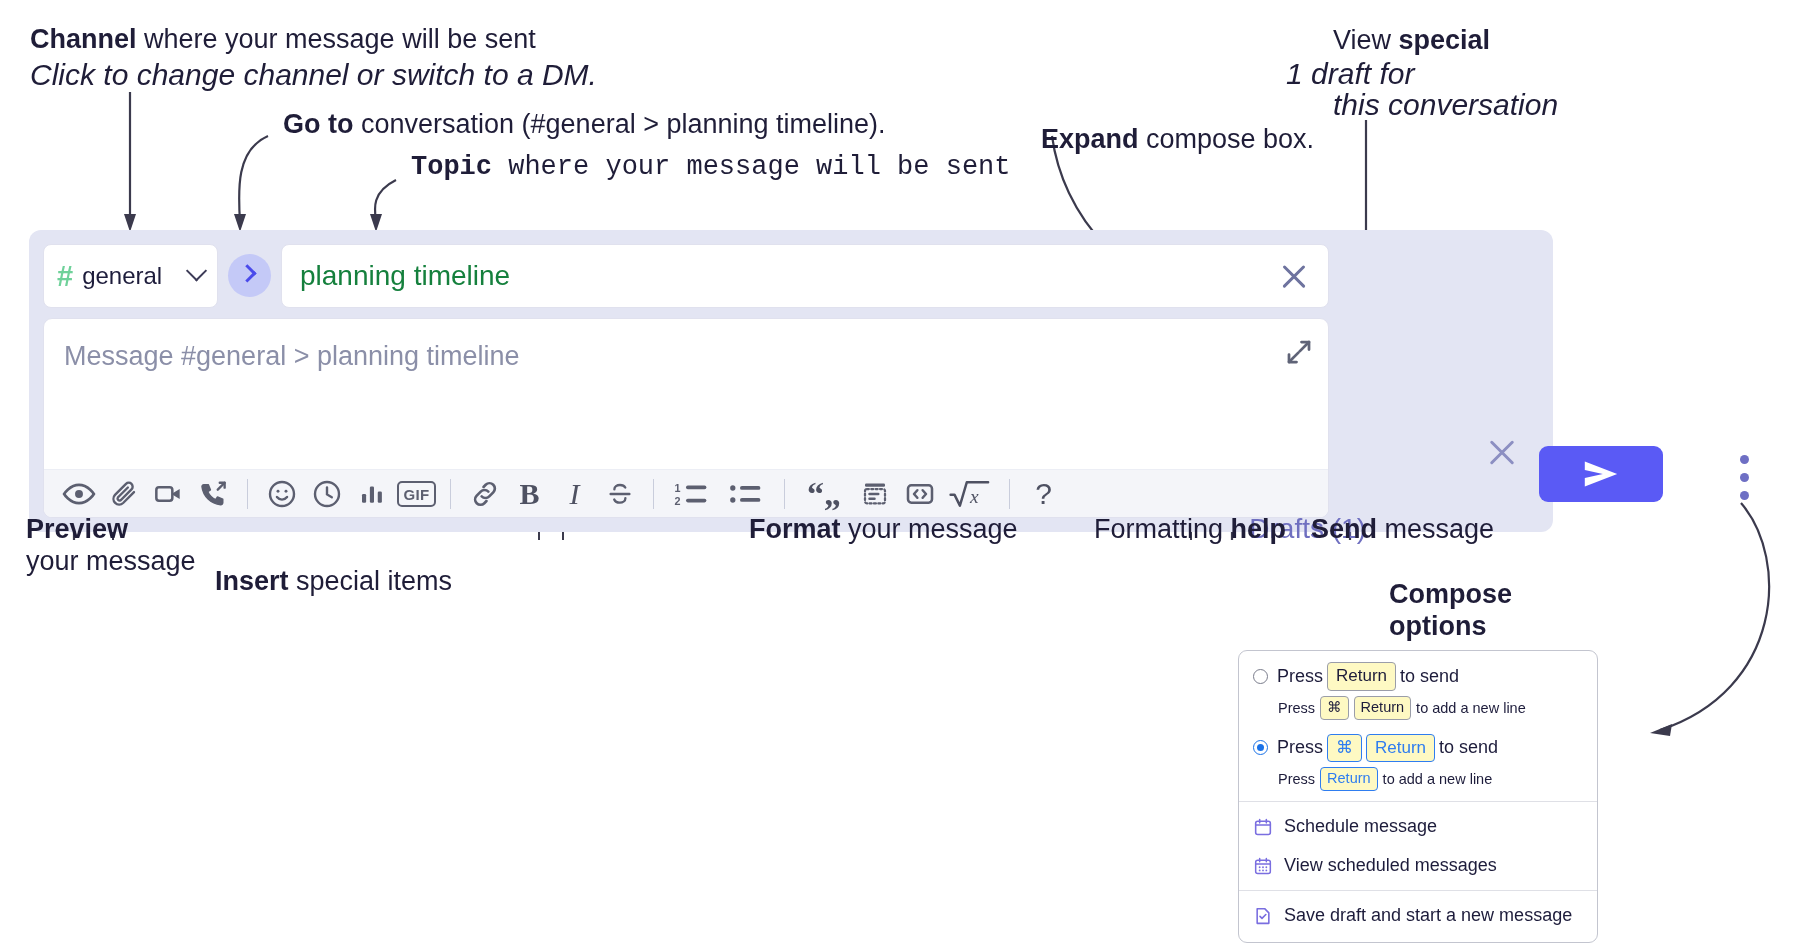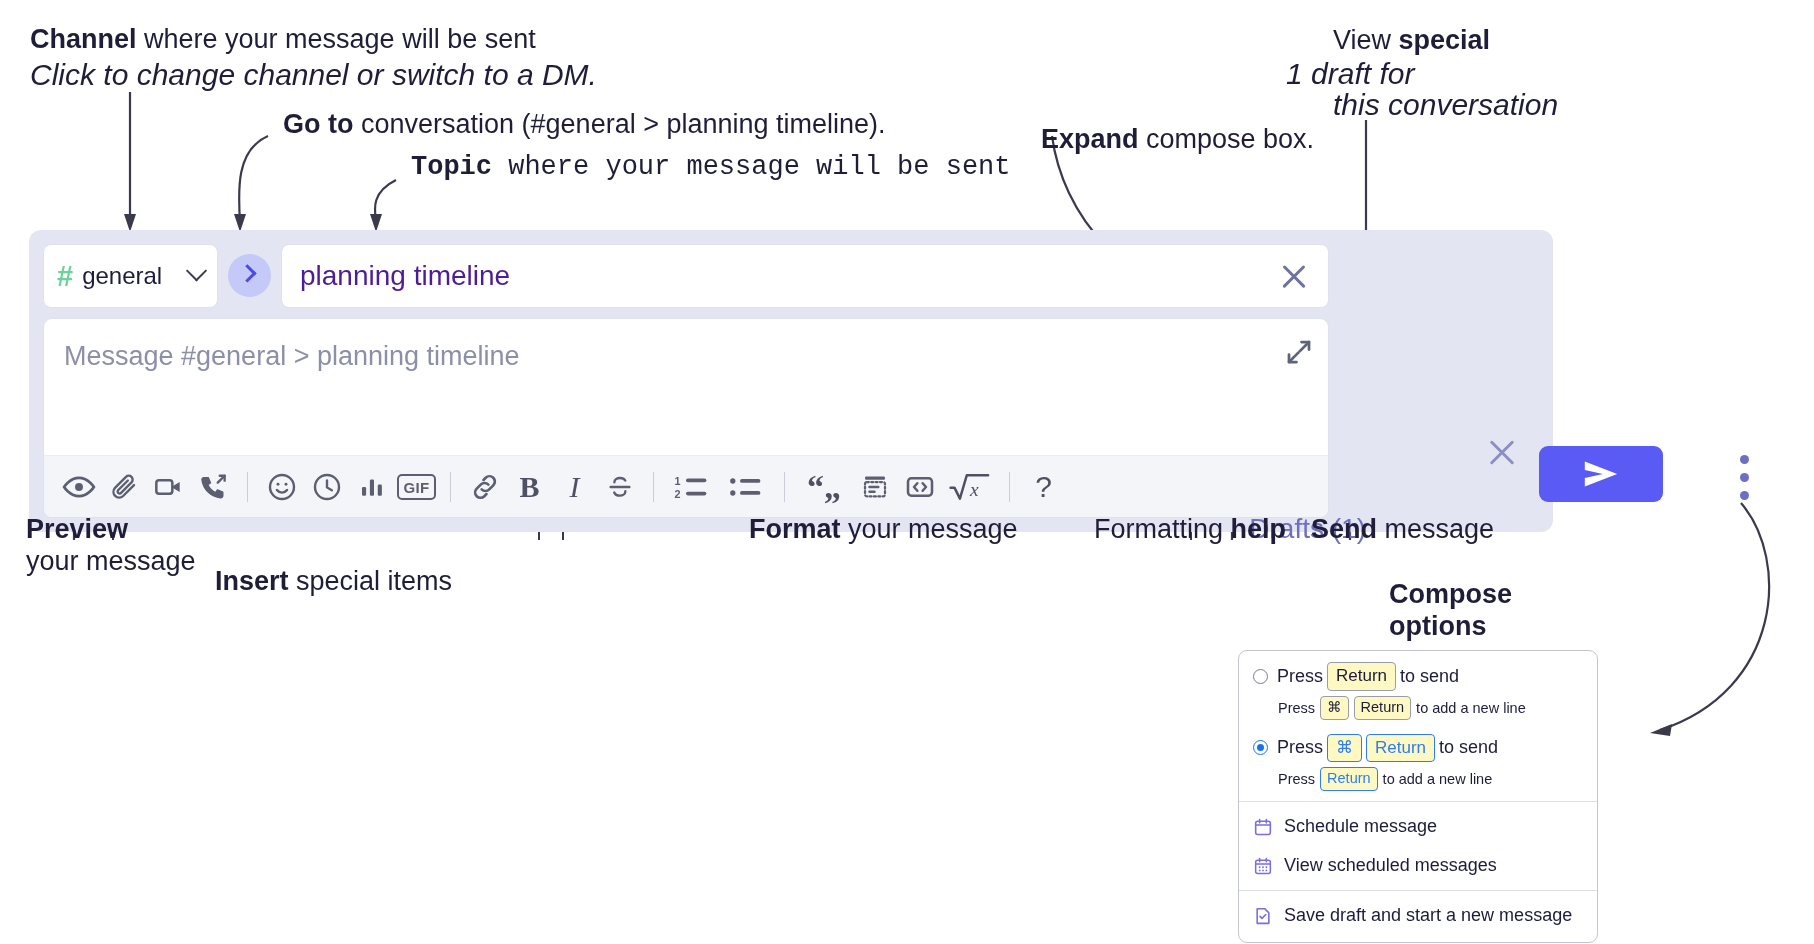--- a/index.html
+++ b/index.html
@@ -46,39 +46,39 @@
     width:43px; height:43px; margin-top:10px; border-radius:50%;
     background:#c4c9f7; display:flex; align-items:center; justify-content:center;
     cursor:pointer; flex:0 0 43px;
   }
   #goto-button .gchev { width:13px; height:13px; border-right:3.4px solid #4a4aeb; border-top:3.4px solid #4a4aeb; transform:rotate(45deg) translateX(-3px); }
 
   #topic-field {
     flex:1; background:#fff; border:1px solid #e0e1ee; border-radius:8px;
     display:flex; align-items:center; padding:0 16px 0 18px;
   }
-  #topic-value { font-size:28px; color:#4c1d95; flex:1; }
+  #topic-value { font-size:28px; color:#15803d; flex:1; }
   #topic-clear { width:36px; height:36px; position:relative; cursor:pointer; flex:0 0 36px; }
   #topic-clear::before, #topic-clear::after {
     content:""; position:absolute; left:3px; top:17px; width:30px; height:3.2px; background:#6e739f; border-radius:2px;
   }
   #topic-clear::before { transform:rotate(45deg); }
   #topic-clear::after  { transform:rotate(-45deg); }
 
   #editor-shell {
     position:absolute; left:0; top:74px; width:100%; height:200px;
     background:#fff; border:1px solid #e0e1ee; border-radius:9px; overflow:hidden;
   }
   #message-placeholder {
     position:absolute; left:20px; top:22px; font-size:27px; color:#8b8fa8;
   }
   #expand-button { position:absolute; right:14px; top:18px; width:30px; height:30px; cursor:pointer; }
 
   #toolbar {
-    position:absolute; left:0; right:0; bottom:0; height:62px;
+    position:absolute; left:0; right:0; bottom:0; height:48px;
     background:#f4f5f9; border-top:1px solid #eceef5;
     display:flex; align-items:center; padding:0 12px; gap:0;
   }
   .tb { width:45px; height:46px; display:flex; align-items:center; justify-content:center; cursor:pointer; color:#5c5f70; }
   .tb svg { display:block; }
   .tb-sep { width:1px; height:30px; background:#c9cddc; margin:0 11px; flex:0 0 1px; }
   .gif-box { border:2.2px solid #5c5f70; border-radius:5px; font-size:15px; font-weight:700; letter-spacing:.4px; padding:3px 4px 2px; color:#5c5f70; }
   .qm { font-size:30px; color:#4e5162; font-weight:400; line-height:1; }
 
   #drafts-link {

